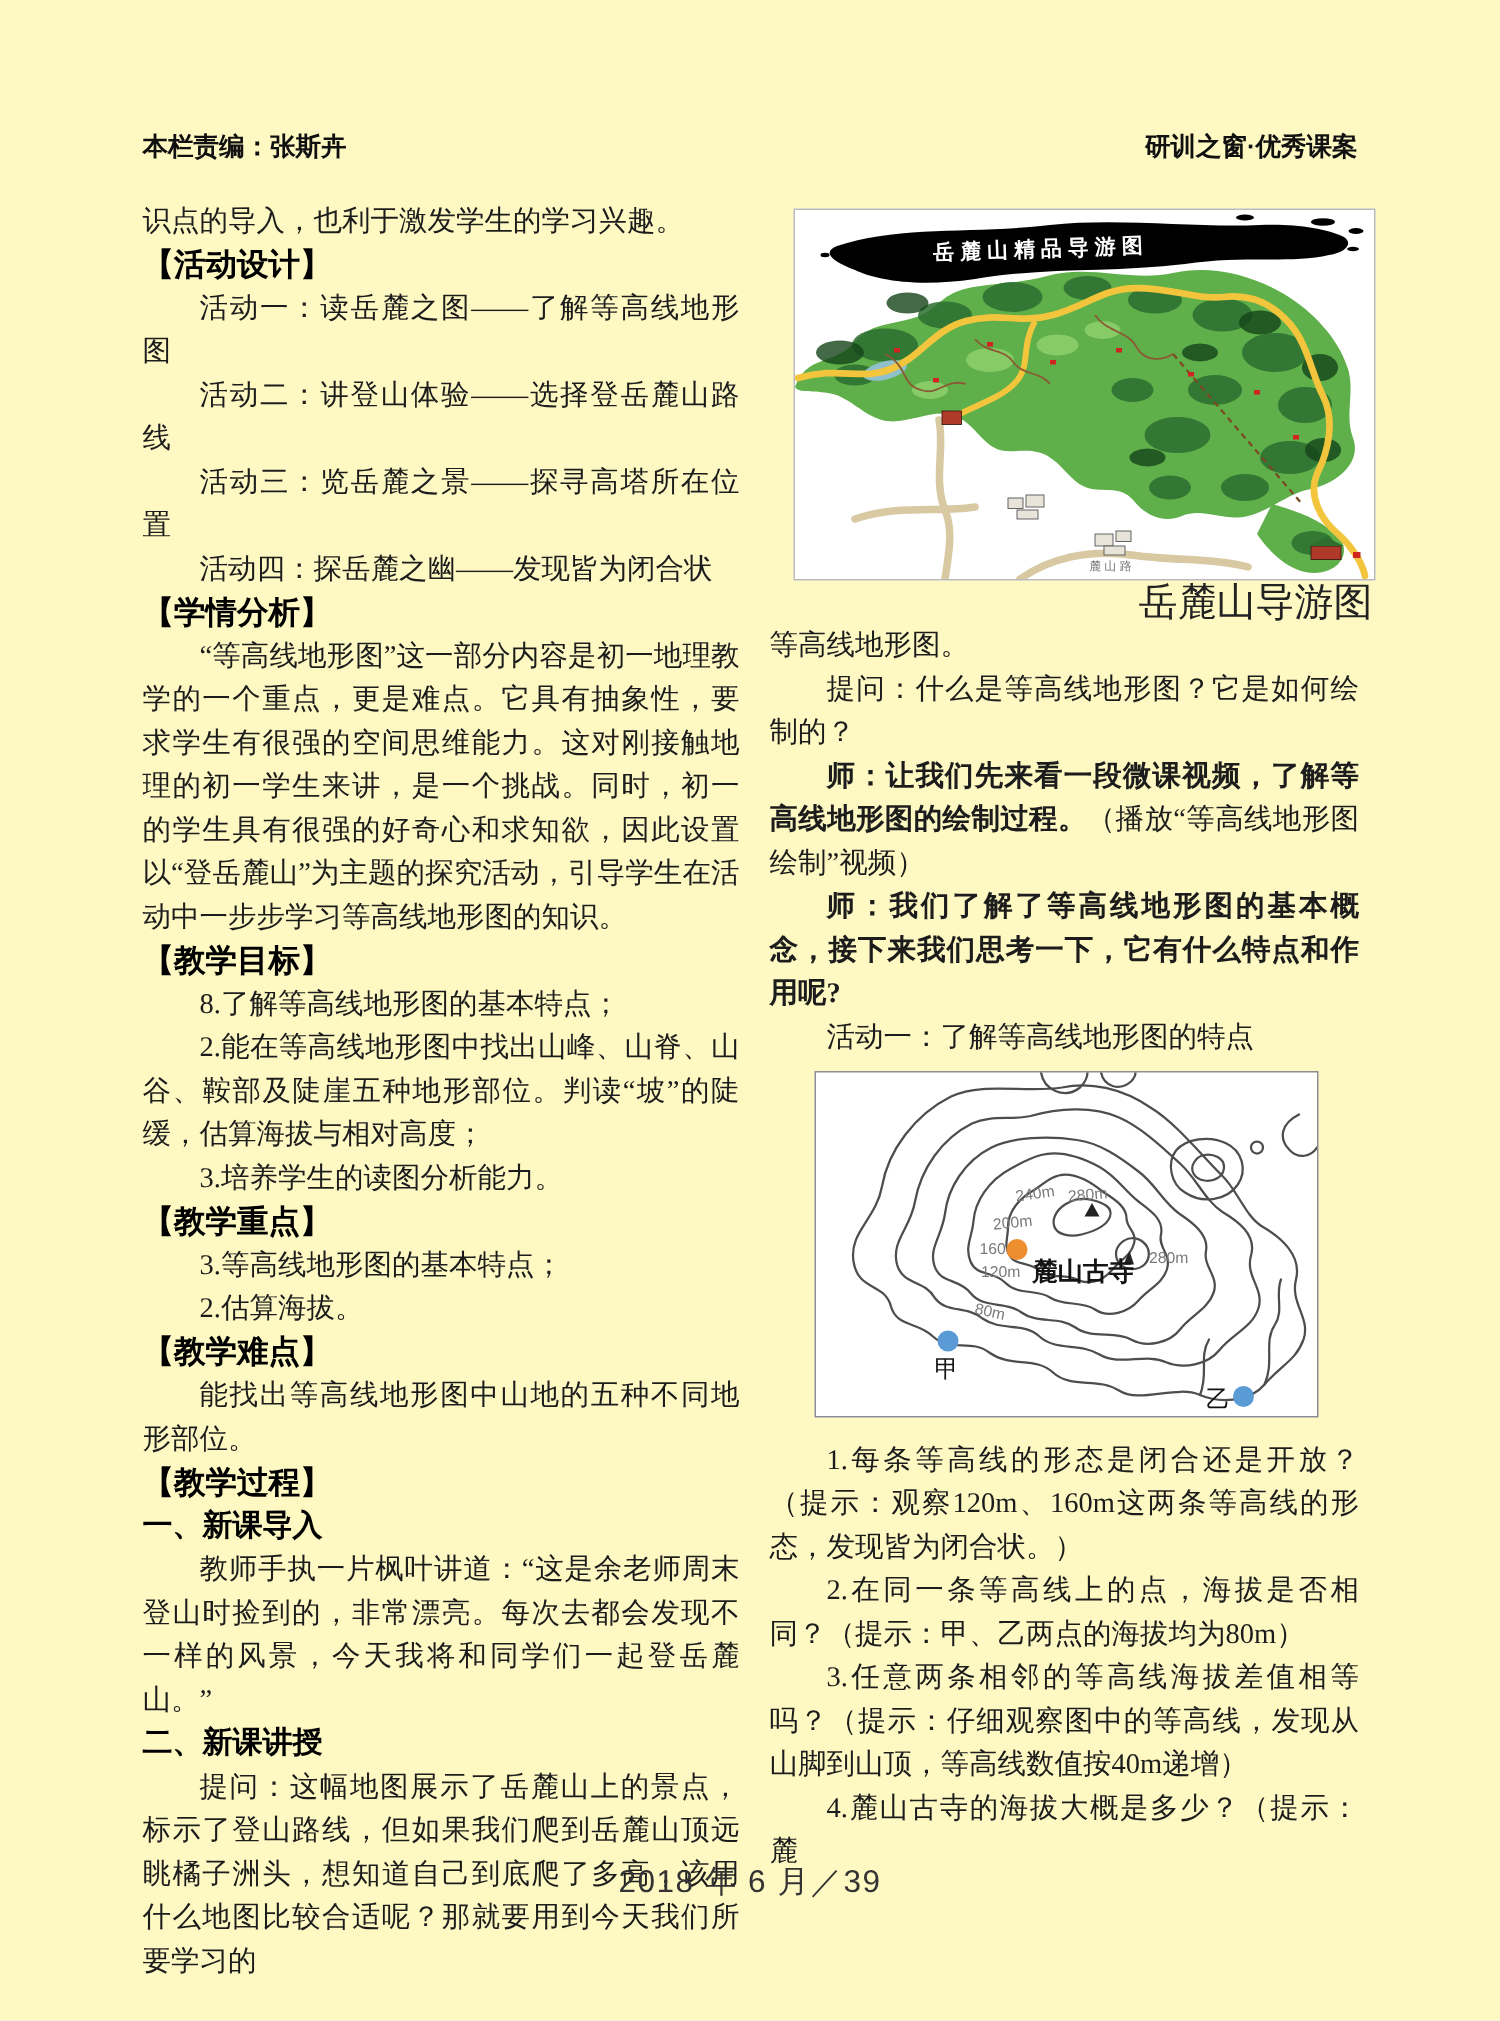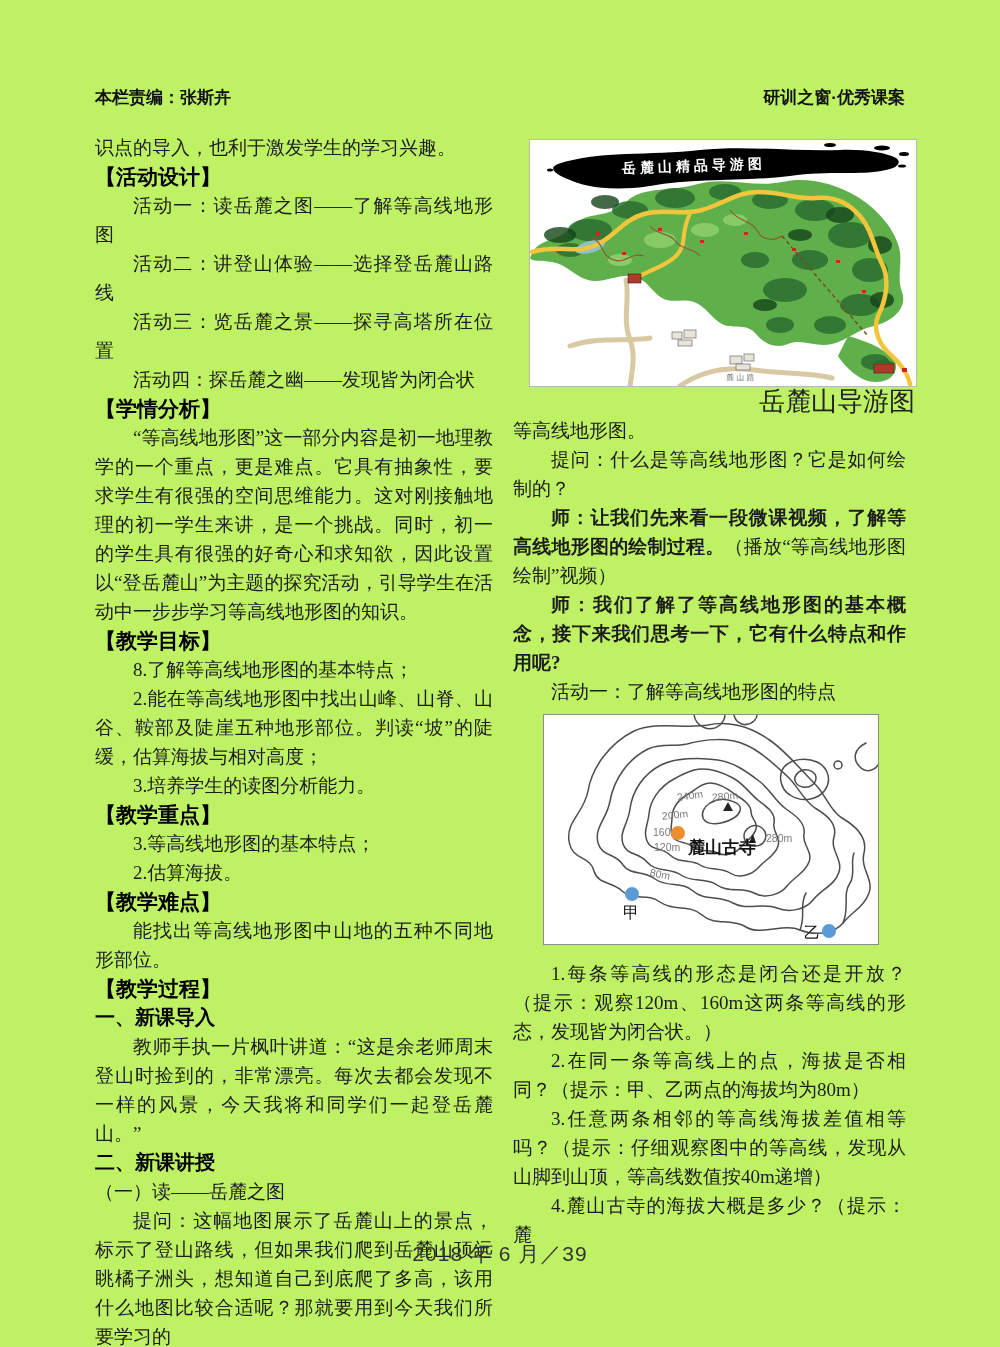--- a/index.html
+++ b/index.html
@@ -1,16 +1,16 @@
 <!DOCTYPE html>
 <html><head>
 <meta charset="utf-8">
 <style>
   html,body{margin:0;padding:0;background:#e9e9e9;}
-  .page{position:relative;width:1000px;height:1347px;margin:0 auto;background:#bef264;
+  .page{position:relative;width:1000px;height:1347px;margin:0 auto;background:#fef9c3;
         font-family:"Liberation Serif","DejaVu Serif",serif;color:#1b1b1b;overflow:hidden;}
   .hdr{position:absolute;top:86px;left:95px;width:810px;display:flex;justify-content:space-between;
        font-family:"Liberation Sans","DejaVu Sans",sans-serif;font-weight:bold;font-size:17px;color:#101010;}
   .col{position:absolute;}
   .col-left{left:95px;top:133px;width:398px;}
   .col-right{left:513px;top:139px;width:393px;}
   p.body{margin:0;font-size:19px;line-height:29px;text-align:justify;color:#1c1c1c;}
   .ind{text-indent:2em;}
   .sec{margin:0;font-family:Liberation Sans, sans-serif;font-weight:bold;
        font-size:21px;line-height:29px;color:#000;}
@@ -55,21 +55,20 @@
     <p class="body ind">3.培养学生的读图分析能力。</p>
     <h3 class="sec">【教学重点】</h3>
     <p class="body ind">3.等高线地形图的基本特点；</p>
     <p class="body ind">2.估算海拔。</p>
     <h3 class="sec">【教学难点】</h3>
     <p class="body ind">能找出等高线地形图中山地的五种不同地形部位。</p>
     <h3 class="sec">【教学过程】</h3>
     <h4 class="sub">一、新课导入</h4>
     <p class="body ind">教师手执一片枫叶讲道：“这是余老师周末登山时捡到的，非常漂亮。每次去都会发现不一样的风景，今天我将和同学们一起登岳麓山。”</p>
     <h4 class="sub">二、新课讲授</h4>
-    <p class="body">（一）读——岳麓之图</p>
     <p class="body ind">提问：这幅地图展示了岳麓山上的景点，标示了登山路线，但如果我们爬到岳麓山顶远眺橘子洲头，想知道自己到底爬了多高，该用什么地图比较合适呢？那就要用到今天我们所要学习的</p>
   </div>
 
   <div class="col col-right">
 
     <figure class="fig-tour">
       <svg width="386" height="246" viewBox="0 0 386 246">
 
         <path fill="#5fb04a" d="M0,118 C8,96 26,104 40,88 C54,70 78,80 96,62 C112,46 140,52 168,44 C196,36 224,48 252,42 C278,36 306,44 326,56 C346,68 362,86 368,104 C374,120 366,136 372,152 C378,168 362,182 344,186 C328,189 318,200 302,204 C286,208 272,198 258,204 C246,209 234,204 226,194 C216,182 204,190 192,184 C182,179 176,166 164,162 C152,158 142,164 132,158 C122,152 116,138 102,136 C88,134 72,144 58,140 C44,136 36,124 22,122 C10,120 2,122 0,118 Z"></path>
         <path fill="#5fb04a" d="M318,196 C332,200 352,206 364,220 C370,230 362,242 346,242 C330,242 316,228 308,216 Z"></path>

